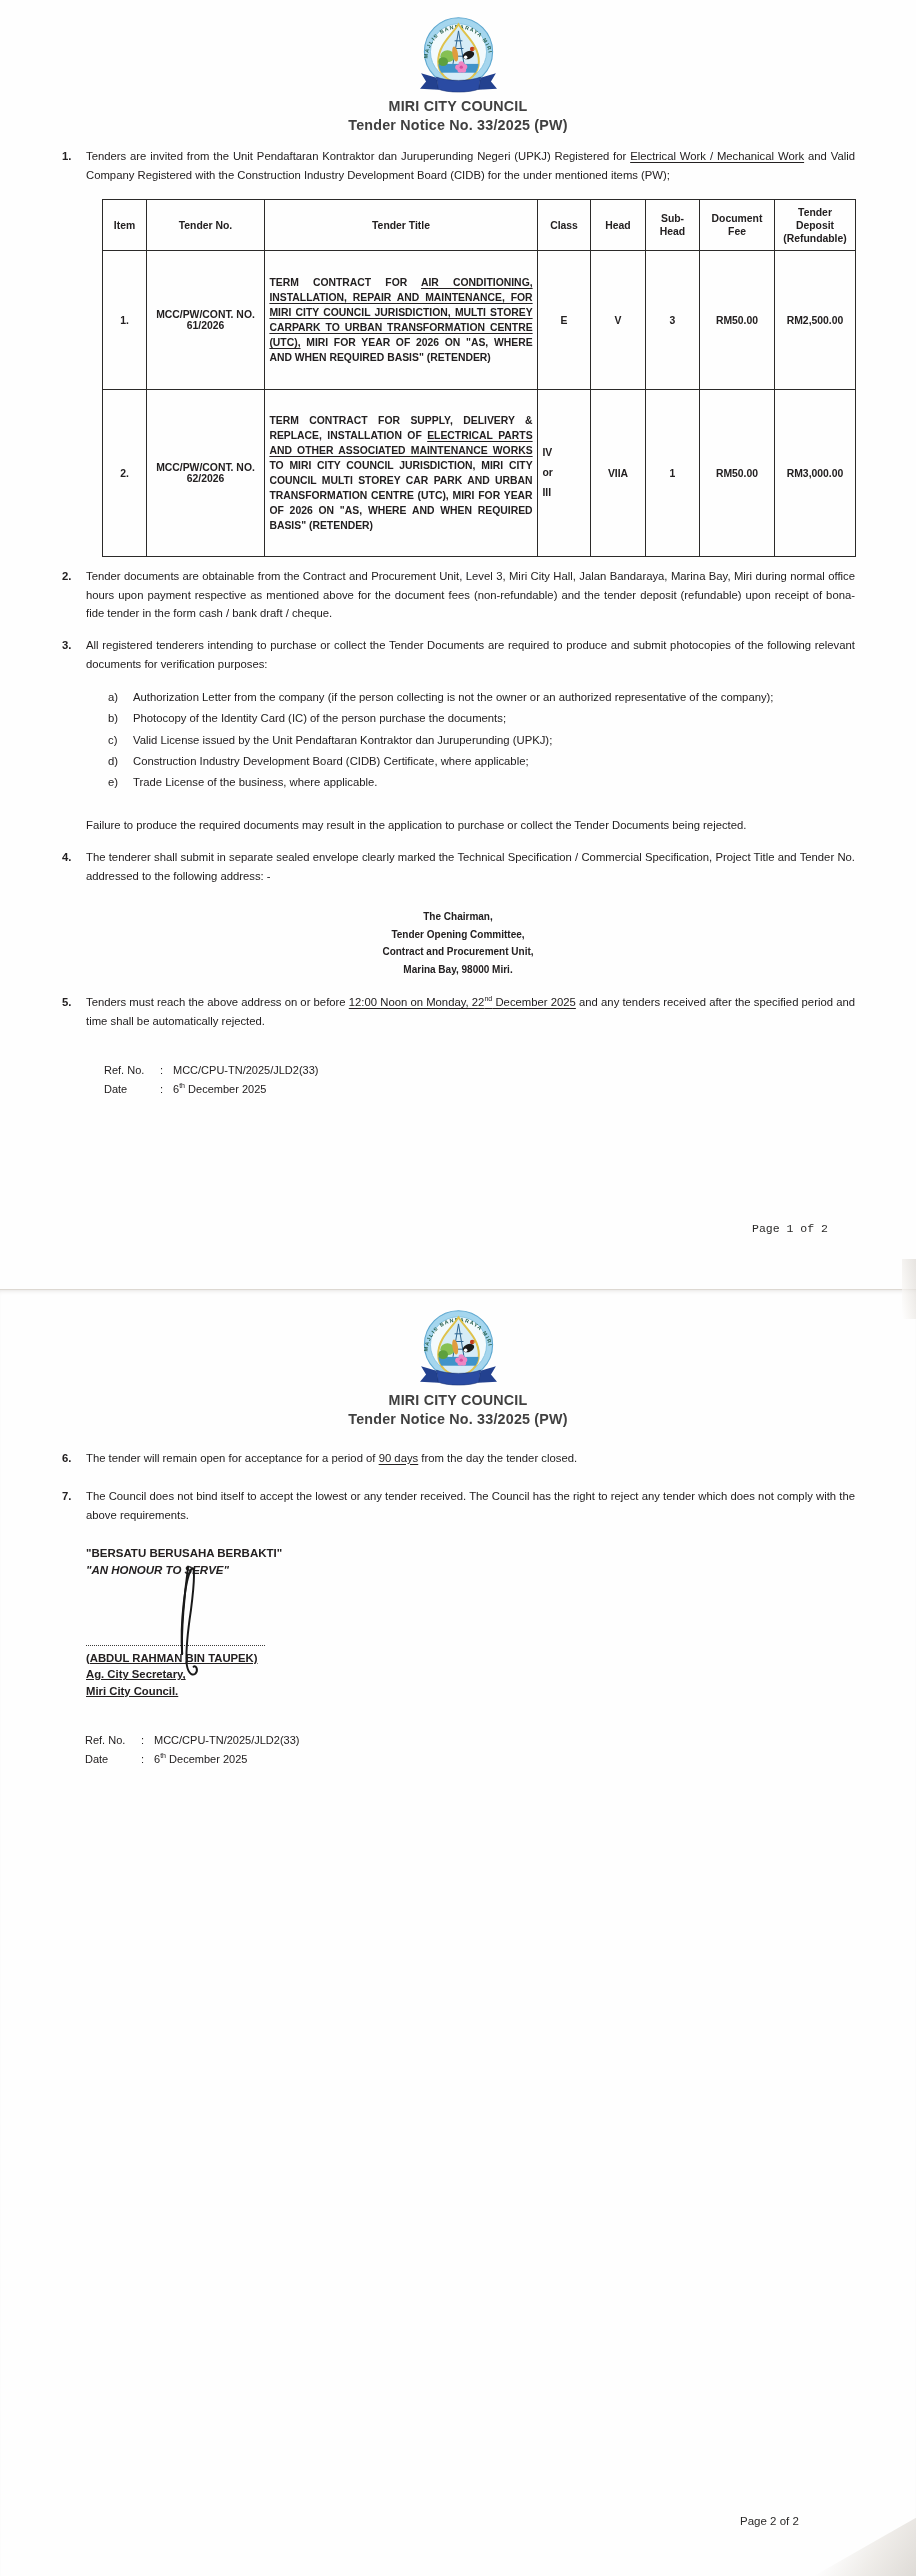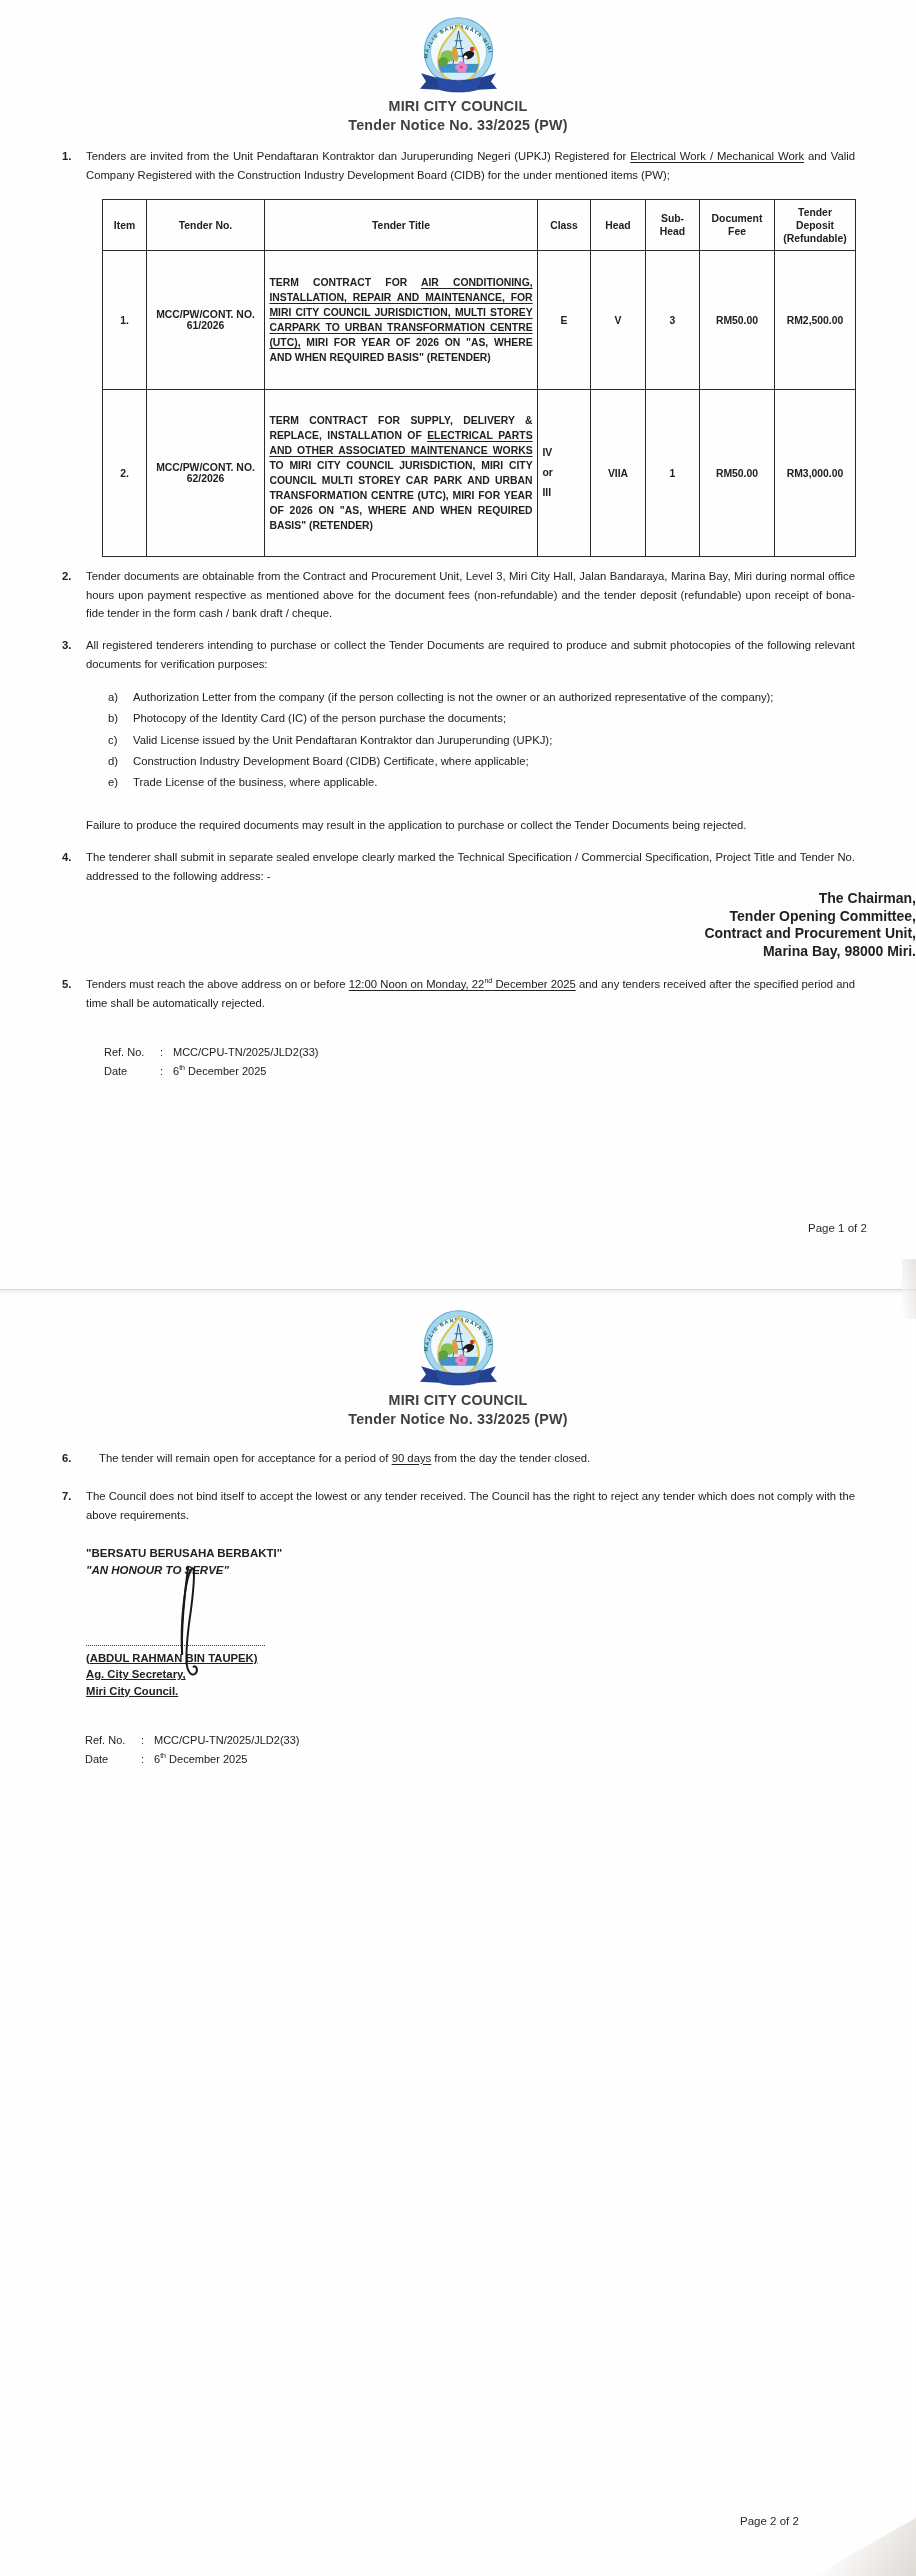--- a/index.html
+++ b/index.html
@@ -22,28 +22,28 @@
   table.tenders th,table.tenders td{border:1.4px solid #2b2a29;vertical-align:middle;padding:3.3px 4.4px;}
   table.tenders th{font-weight:700;text-align:center;line-height:13px;}
   td.c{text-align:center;}
   td.title-cell{text-align:justify;line-height:15px;padding:5.5px 8.2px;}
   td.pre{white-space:pre-line;text-align:left;line-height:20px;}
   .plain{margin:0 61px 0 86px;font-size:11.3px;line-height:18.7px;text-align:justify;}
   .alist{margin-left:108px;margin-right:71px;}
   .alist .li{display:flex;font-size:11.3px;line-height:18.7px;margin-top:2.7px;}
   .alist .letter{width:25px;flex:none;}
   .alist .litxt{flex:1;}
-  .address{margin-top:5px;text-align:right;font-weight:700;font-size:14px;line-height:17.6px;}
+  .address{margin-top:23px;text-align:center;font-weight:700;font-size:10px;line-height:17.6px;}
   .refblock{margin-left:104px;font-size:11px;line-height:18.7px;}
   .refblock.p2{margin-left:85px;}
   .ref-row{display:flex;}
   .ref-label{width:56px;flex:none;}
   .ref-sep{width:13px;flex:none;}
   .page-num{position:absolute;font-size:11.5px;color:#2b2a29;}
-  #pn1{top:1222px;left:808px;}
+  #pn1{top:1222px;left:752px;font-family:Liberation Mono, monospace;}
   #pn2{top:1225px;left:740px;}
   .motto{margin-left:86px;font-size:11.5px;font-weight:700;line-height:17.6px;margin-top:20px;}
   .sigblock{position:relative;margin-left:86px;margin-top:65px;width:308px;text-decoration:underline;}
   .dotline{width:179px;border-bottom:1.4px dotted #3c3b3a;height:0;margin-bottom:3.8px;}
   .signame{font-weight:700;font-size:11.3px;line-height:16.5px;}
   .sig-svg{position:absolute;left:71px;top:-84px;pointer-events:none;}
   .fold-corner{position:absolute;right:0;bottom:0;width:118px;height:69px;
      background:linear-gradient(303deg,#d8d4cf 0%,#ece9e5 34%,#fdfdfd 62%);
      clip-path:polygon(100% 14%,100% 100%,12% 100%);opacity:.85;}
   .fold-edge{position:absolute;right:0;top:-31px;width:14.3px;height:60px;
@@ -272,21 +272,21 @@
           <path d="M130,119 L158,111 L149,126 L160,139 L126,141 Z" fill="#23418f"></path>
           <path d="M50,118 C70,126 110,126 130,118 L127,140 C108,147 72,147 53,140 Z" fill="#2a4ba3" stroke="#16306e" stroke-width="1"></path>
         </g>
       </svg>
       <div class="h-title">MIRI CITY COUNCIL</div>
       <div class="h-title">Tender Notice No. 33/2025 (PW)</div>
     </div>
 
     <div class="item" style="margin-top:21px;">
       <div class="num">6.</div>
-      <div class="txt" style="text-align:left;margin-left:13px;"><span>The tender will remain open for acceptance for a period of </span><span class="b u">90 days</span><span> from the day the tender closed.</span></div>
+      <div class="txt" style="text-align:left;"><span>The tender will remain open for acceptance for a period of </span><span class="b u">90 days</span><span> from the day the tender closed.</span></div>
     </div>
 
     <div class="item" style="margin-top:20px;">
       <div class="num">7.</div>
       <div class="txt">The Council does not bind itself to accept the lowest or any tender received. The Council has the right to reject any tender which does not comply with the above requirements.</div>
     </div>
 
     <div class="motto">
       <div>"BERSATU BERUSAHA BERBAKTI"</div>
       <div class="i">"AN HONOUR TO SERVE"</div>

